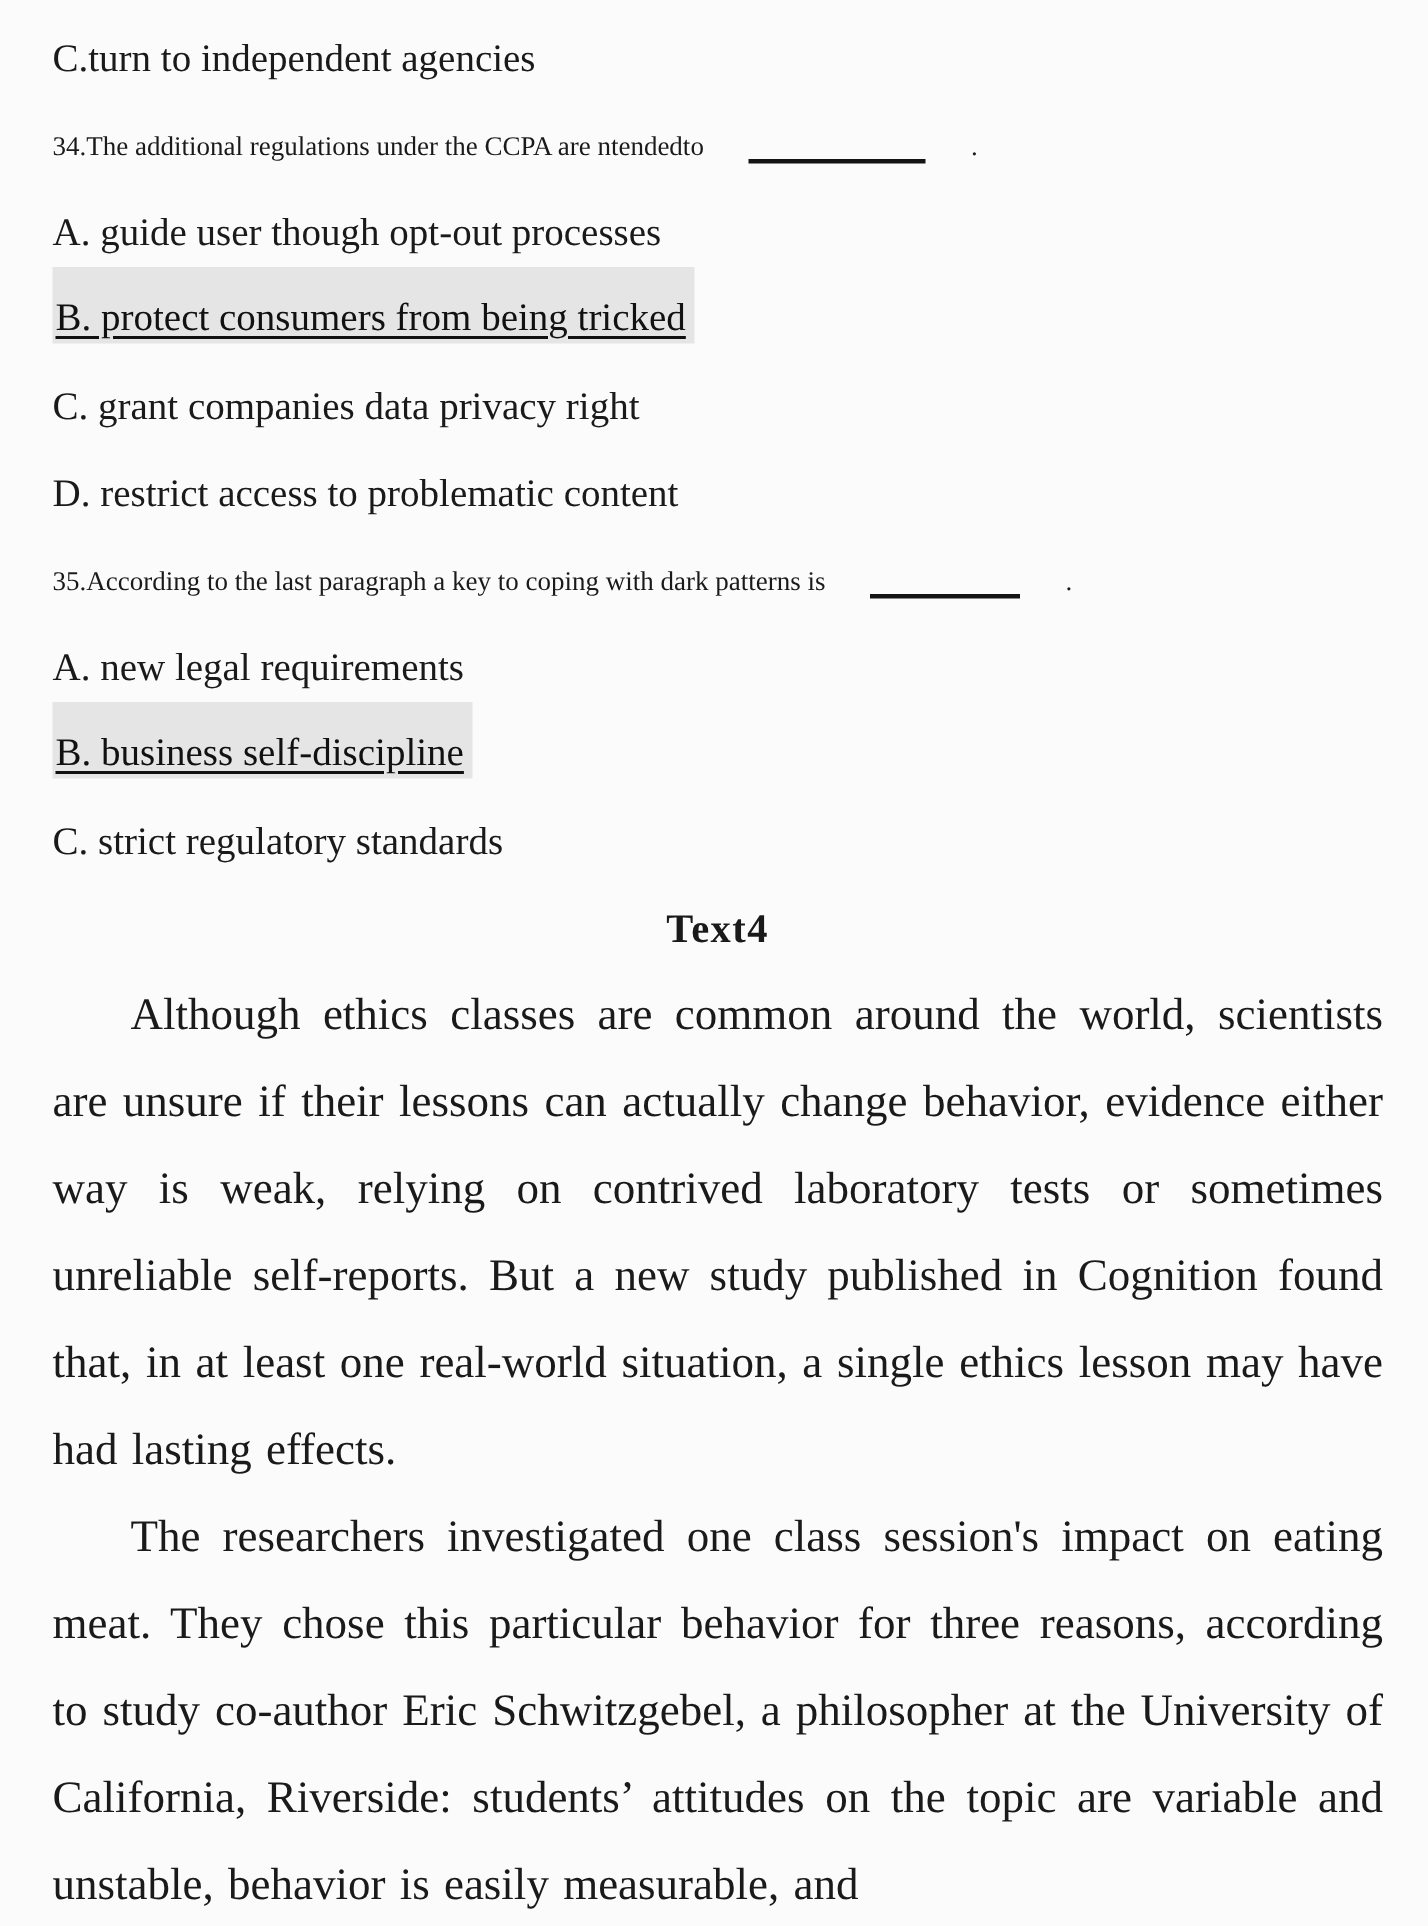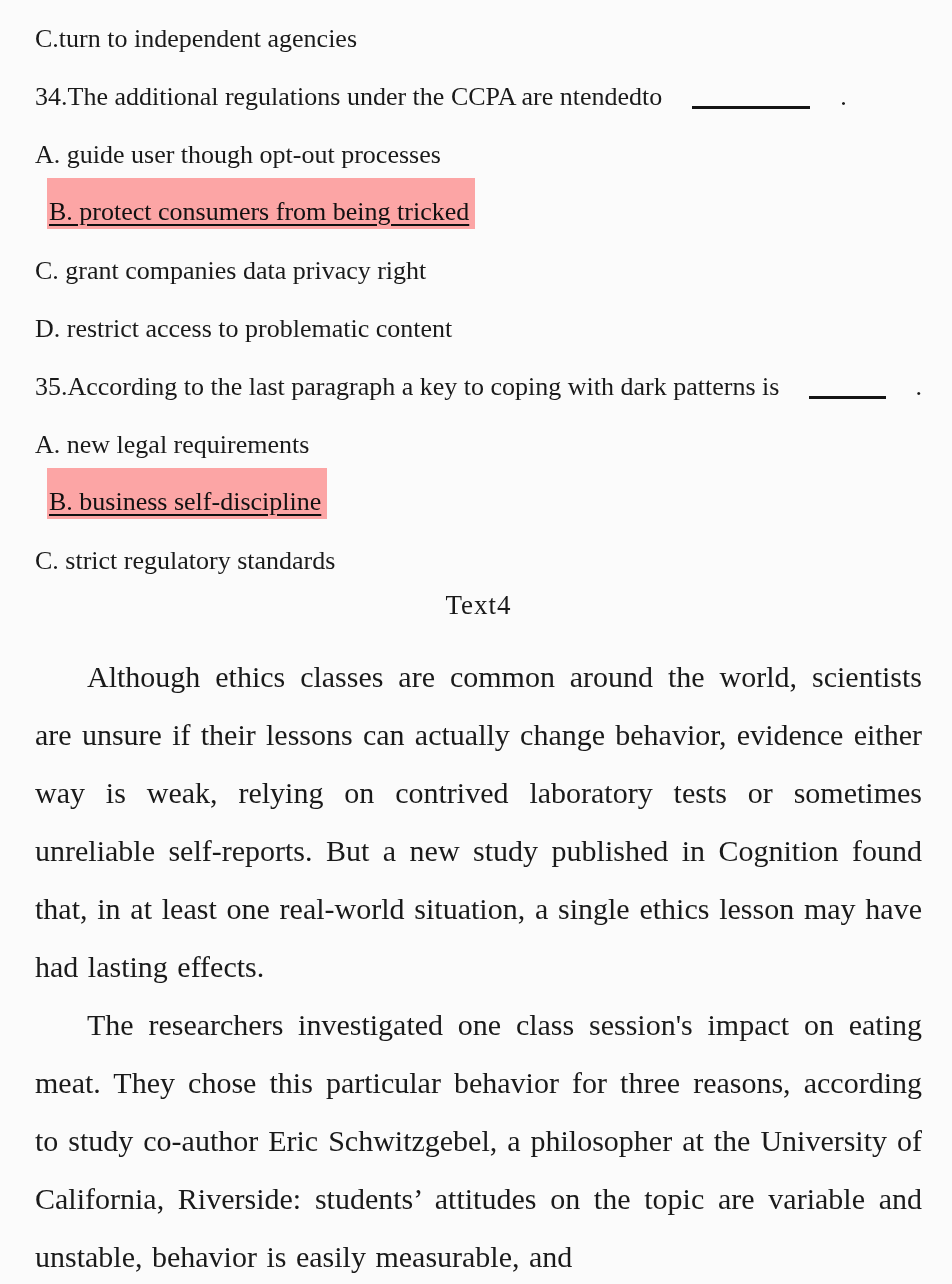--- a/index.html
+++ b/index.html
@@ -17,43 +17,43 @@
   .doc {
     padding: 10px 30px 0 35px;
   }
   .line {
     height: 58px;
     display: flex;
     align-items: center;
     font-size: 26px;
     white-space: nowrap;
   }
-  .stem-line { font-size: 26px; gap: 30px; }
+  .stem-line { font-size: 18px; gap: 30px; }
   .blank {
     display: inline-block;
     height: 20px;
     border-bottom: 3px solid #141414;
   }
   .blank-q34 { width: 118px; }
   .blank-q35 { width: 100px; }
   .hl {
-    background: #fca5a5;
+    background: #e5e5e5;
     padding: 19px 6px 2px 2px;
     margin-top: -19px;
     text-decoration: underline;
     text-decoration-thickness: 2px;
     text-underline-offset: 4px;
     color: #111;
-    margin-left: 12px;
   }
   .heading-line {
     height: 58px;
     display: flex;
+    align-items: center;
     justify-content: center;
-    font-weight: normal;
+    font-weight: bold;
     font-size: 27px;
     letter-spacing: 1px;
   }
   .para {
     margin: 0;
     font-size: 30px;
     line-height: 58px;
     text-align: justify;
     text-indent: 52px;
     word-spacing: 2px;

